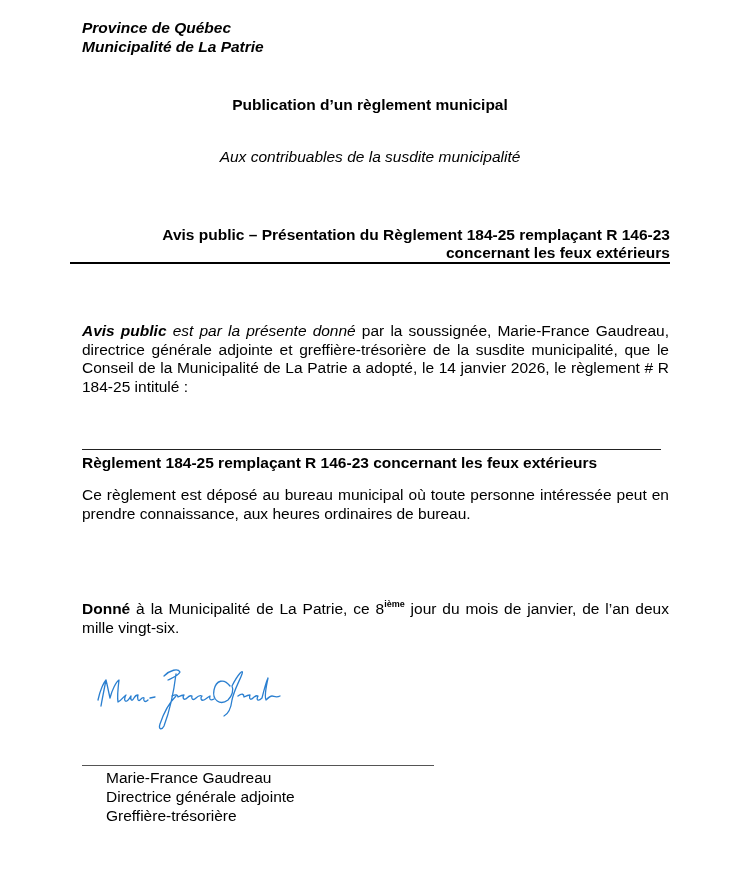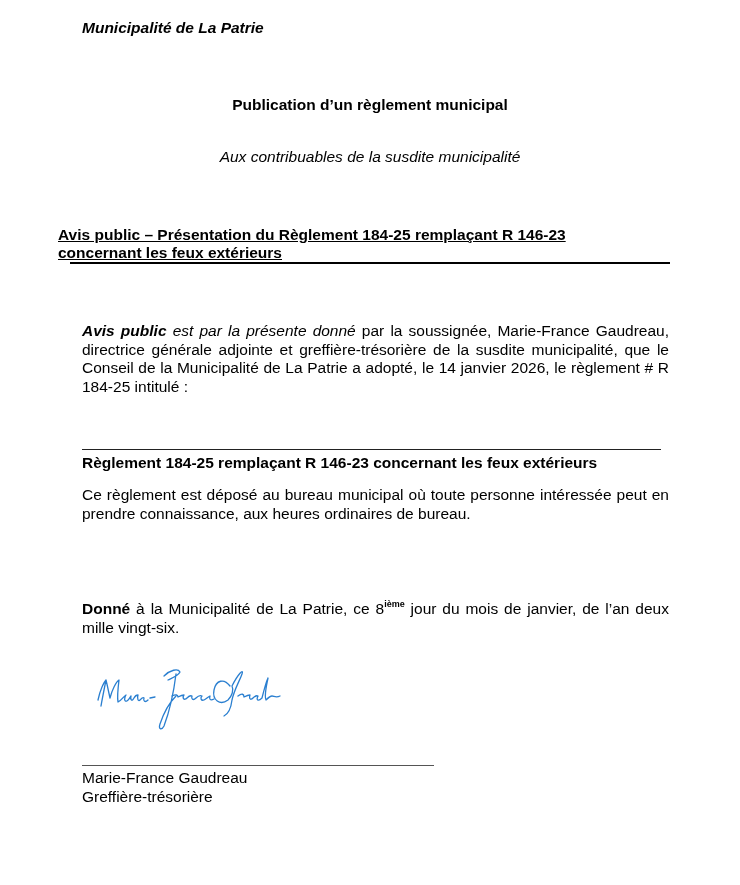--- a/index.html
+++ b/index.html
@@ -39,28 +39,27 @@
       font-weight: bold;
       font-size: 15.5px;
     }
     .pub-sub {
       top: 148px;
       font-style: italic;
       font-size: 15.5px;
     }
 
     .avis-head {
-      left: 58px;
+      left: 72px;
       width: 598px;
       top: 226px;
-      text-align: left;
+      text-align: right;
       font-weight: bold;
       font-size: 15.5px;
       line-height: 18px;
-      text-decoration: underline;
     }
     .avis-rule {
       left: 70px;
       top: 262px;
       width: 600px;
       height: 0;
       border-top: 2px solid #000;
     }
 
     .para {
@@ -108,26 +107,27 @@
       width: 352px;
       height: 0;
       border-top: 1px solid #555;
     }
     .sig-block {
       left: 82px;
       top: 768px;
       font-size: 15.5px;
       line-height: 19px;
     }
-    .sig-block div { white-space: nowrap; }
+    .sig-block div { white-space: nowrap; margin-left: 24px; }
   </style>
 </head>
 <body>
 
 <div class="abs hdr">
+  <div>Province de Québec</div>
   <div>Municipalité de La Patrie</div>
 </div>
 
 <div class="abs center pub-title">Publication d’un règlement municipal</div>
 <div class="abs center pub-sub">Aux contribuables de la susdite municipalité</div>
 
 <div class="abs avis-head">
   <div>Avis public – Présentation du Règlement 184-25 remplaçant R 146-23</div>
   <div>concernant les feux extérieurs</div>
 </div>
@@ -150,14 +150,15 @@
   <path d="M72 16 C78 10 86 8 88 12 C86 16 80 18 76 20 M84 14 C82 30 78 50 72 66 C70 70 66 70 68 64 C72 52 78 42 84 36"></path>
   <path d="M80 36 C84 34 86 35 86 37 C88 36 90 35 92 35 C90 38 92 41 95 38 C97 36 98 35 100 36 C99 39 101 41 104 38 C106 36 108 35 110 36 C108 38 109 41 112 40 C114 39 116 37 118 36 C117 39 118 41 122 39"></path>
 
   <path d="M138 26 C132 18 124 20 122 30 C120 40 128 46 136 40 C140 36 142 30 140 26 C146 14 152 8 150 14 C148 20 142 30 140 40 C139 48 136 54 132 56"></path>
   <path d="M146 36 C150 33 152 34 152 37 C154 36 156 35 158 35 C157 38 158 41 161 38 C163 36 164 35 166 36 C164 40 166 42 170 38 C172 30 174 22 176 18 C174 28 172 36 174 40 C176 38 178 36 180 36 C182 36 184 38 188 36"></path>
 </svg>
 
 <div class="abs sig-rule"></div>
 <div class="abs sig-block">
   <div>Marie-France Gaudreau</div>
+  <div>Directrice générale adjointe</div>
   <div>Greffière-trésorière</div>
 </div>
 
 </body></html>

